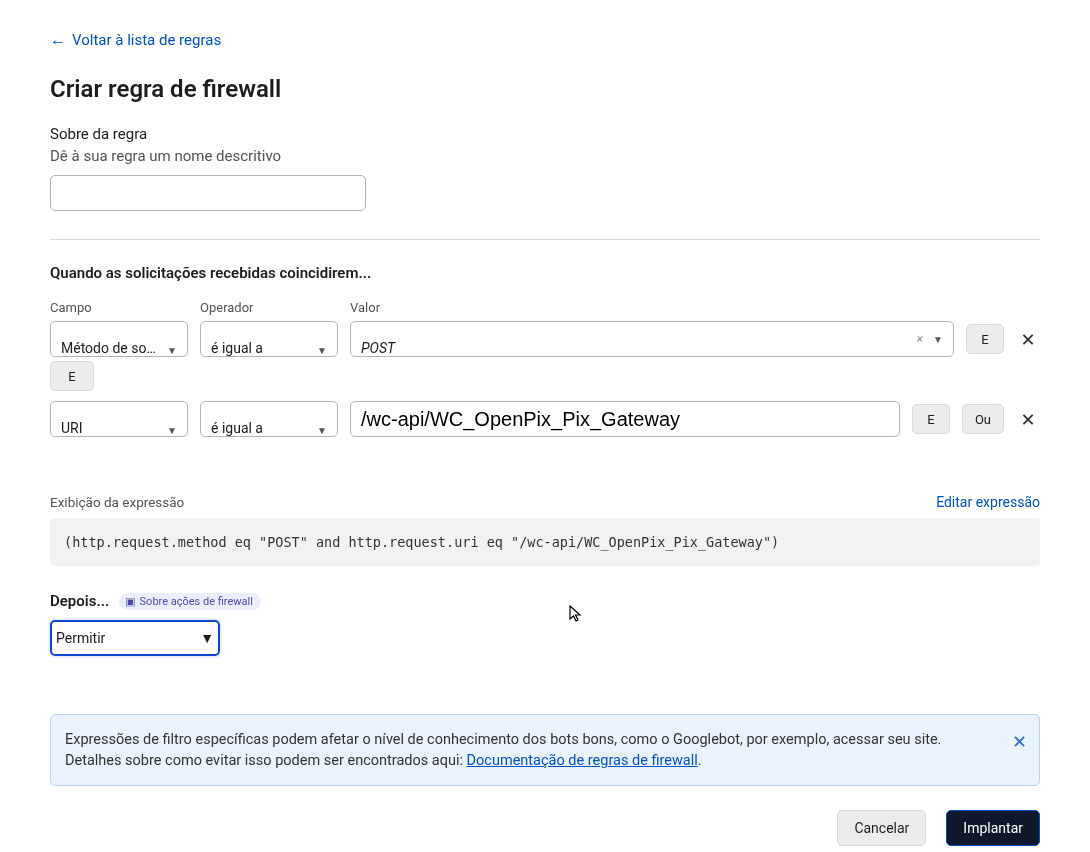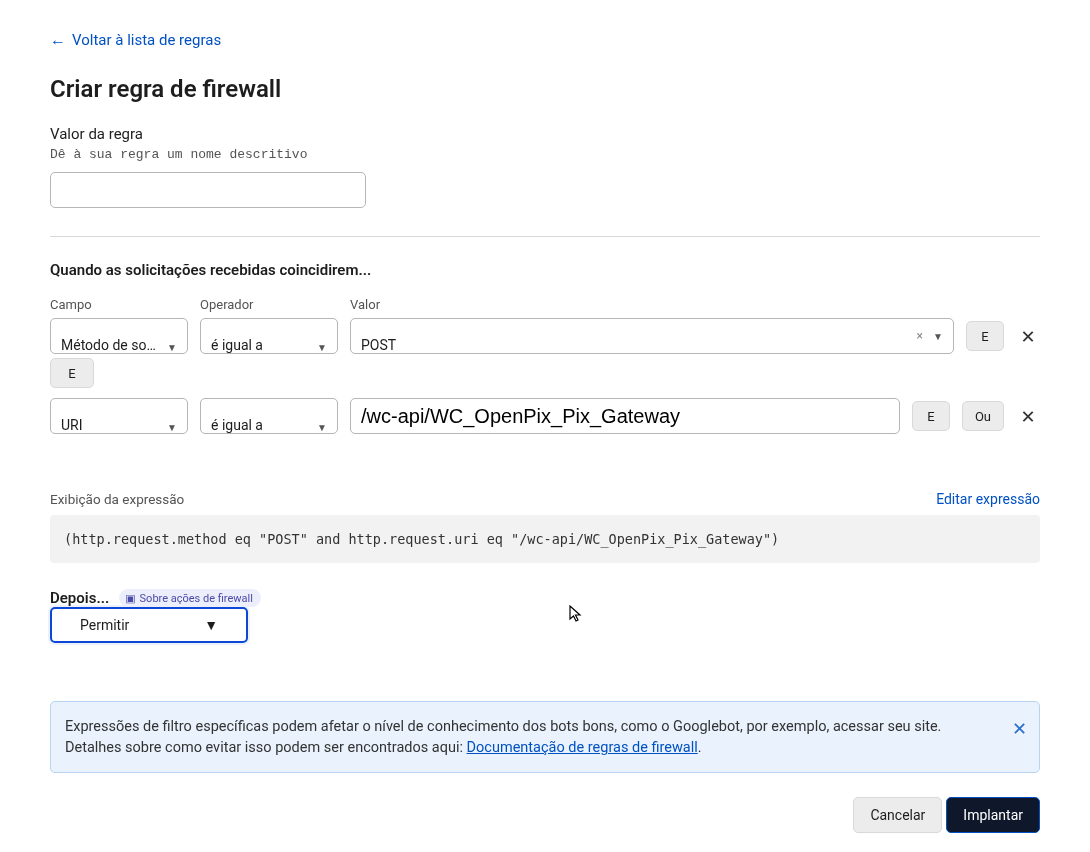--- a/index.html
+++ b/index.html
@@ -41,24 +41,23 @@
     font-size: 24px;
     font-weight: 600;
     margin: 0 0 22px 0;
   }
   .label {
     font-size: 15px;
     color: var(--text);
     margin: 0 0 4px 0;
   }
   .sublabel {
-    font-size: 13px;
+    font-size: 15px;
     color: var(--text-muted);
     margin: 0 0 10px 0;
-    font-family: Liberation Mono, monospace;
   }
   .text-input {
     width: 316px;
     height: 36px;
     border: 1px solid var(--border);
     border-radius: 5px;
     padding: 0 10px;
     font-size: 14px;
   }
   hr.sep {
@@ -98,21 +97,21 @@
     overflow: hidden;
     text-overflow: ellipsis;
   }
   .select .caret {
     margin-left: 8px;
     font-size: 10px;
     color: #555;
   }
   .field-campo { width: 138px; }
   .field-op    { width: 138px; }
-  .field-val   { flex: 1; position: relative; }
+  .field-val   { flex: 1; position: relative; font-style: italic; }
   .field-val .tag-x {
     position: absolute; right: 30px; top: 50%; transform: translateY(-50%);
     font-size: 12px; color: #888;
   }
   .field-val .caret-r {
     position: absolute; right: 10px; top: 50%; transform: translateY(-50%);
     font-size: 10px; color: #555;
   }
   .logic-btn {
     height: 30px;
@@ -158,42 +157,44 @@
   .expr-box {
     background: var(--grey-bg);
     border-radius: 4px;
     padding: 16px 14px;
     font-family: ui-monospace, SFMono-Regular, Menlo, Consolas, monospace;
     font-size: 13.5px;
     color: #333;
   }
   .then-row {
     display: flex;
+    align-items: center;
     gap: 10px;
     margin-top: 26px;
+    margin-bottom: 10px;
   }
   .then-row .t { font-size: 15px; font-weight: 600; }
   .pill {
     background: #edeefc;
     border-radius: 10px;
     padding: 2px 8px 2px 6px;
     font-size: 11px;
     color: #4a4aa8;
     display: inline-flex;
     align-items: center;
     gap: 4px;
   }
   .pill .ic { font-size: 11px; }
   .action-label { font-size: 13px; color: var(--text-muted); margin-bottom: 6px; }
   .action-select {
-    width: 198px;
+    width: 170px;
     height: 36px;
     border: 2px solid #0d47d6;
     border-radius: 5px;
-    padding: 0 28px;
+    padding: 0 4px;
     display: flex;
     align-items: center;
     justify-content: space-between;
     font-size: 14px;
     cursor: pointer;
     box-shadow: 0 0 0 2px rgba(13,71,214,0.08);
   }
   .notice {
     margin-top: 58px;
     background: var(--blue-light);
@@ -208,21 +209,21 @@
   .notice a { color: var(--link); text-decoration: underline; cursor: pointer; }
   .notice .dismiss {
     position: absolute; right: 12px; top: 14px;
     font-size: 18px; color: #4a6; color:#3b5; color:#3b5; 
     color: #2c6ecb;
     cursor: pointer;
   }
   .footer {
     display: flex;
     justify-content: flex-end;
-    gap: 4px;
+    gap: 20px;
     margin-top: 24px;
   }
   .btn {
     height: 36px;
     padding: 0 16px;
     border-radius: 5px;
     border: 1px solid var(--border-light);
     background: var(--grey-btn);
     font-size: 14px;
     cursor: pointer;
@@ -248,21 +249,21 @@
 <div class="page">
 
   <div class="back-link">
     <span class="arrow">←</span>
     <span>Voltar à lista de regras</span>
   </div>
 
   <h1>Criar regra de firewall</h1>
 
   <div>
-    <div class="label">Valor da regra</div>
+    <div class="label">Sobre da regra</div>
     <div class="sublabel">Dê à sua regra um nome descritivo</div>
     <input class="text-input" type="text" value="" style="">
   </div>
 
   <hr class="sep">
 
   <div class="section-title">Quando as solicitações recebidas coincidirem...</div>
 
   
   <div class="cond-grid">

